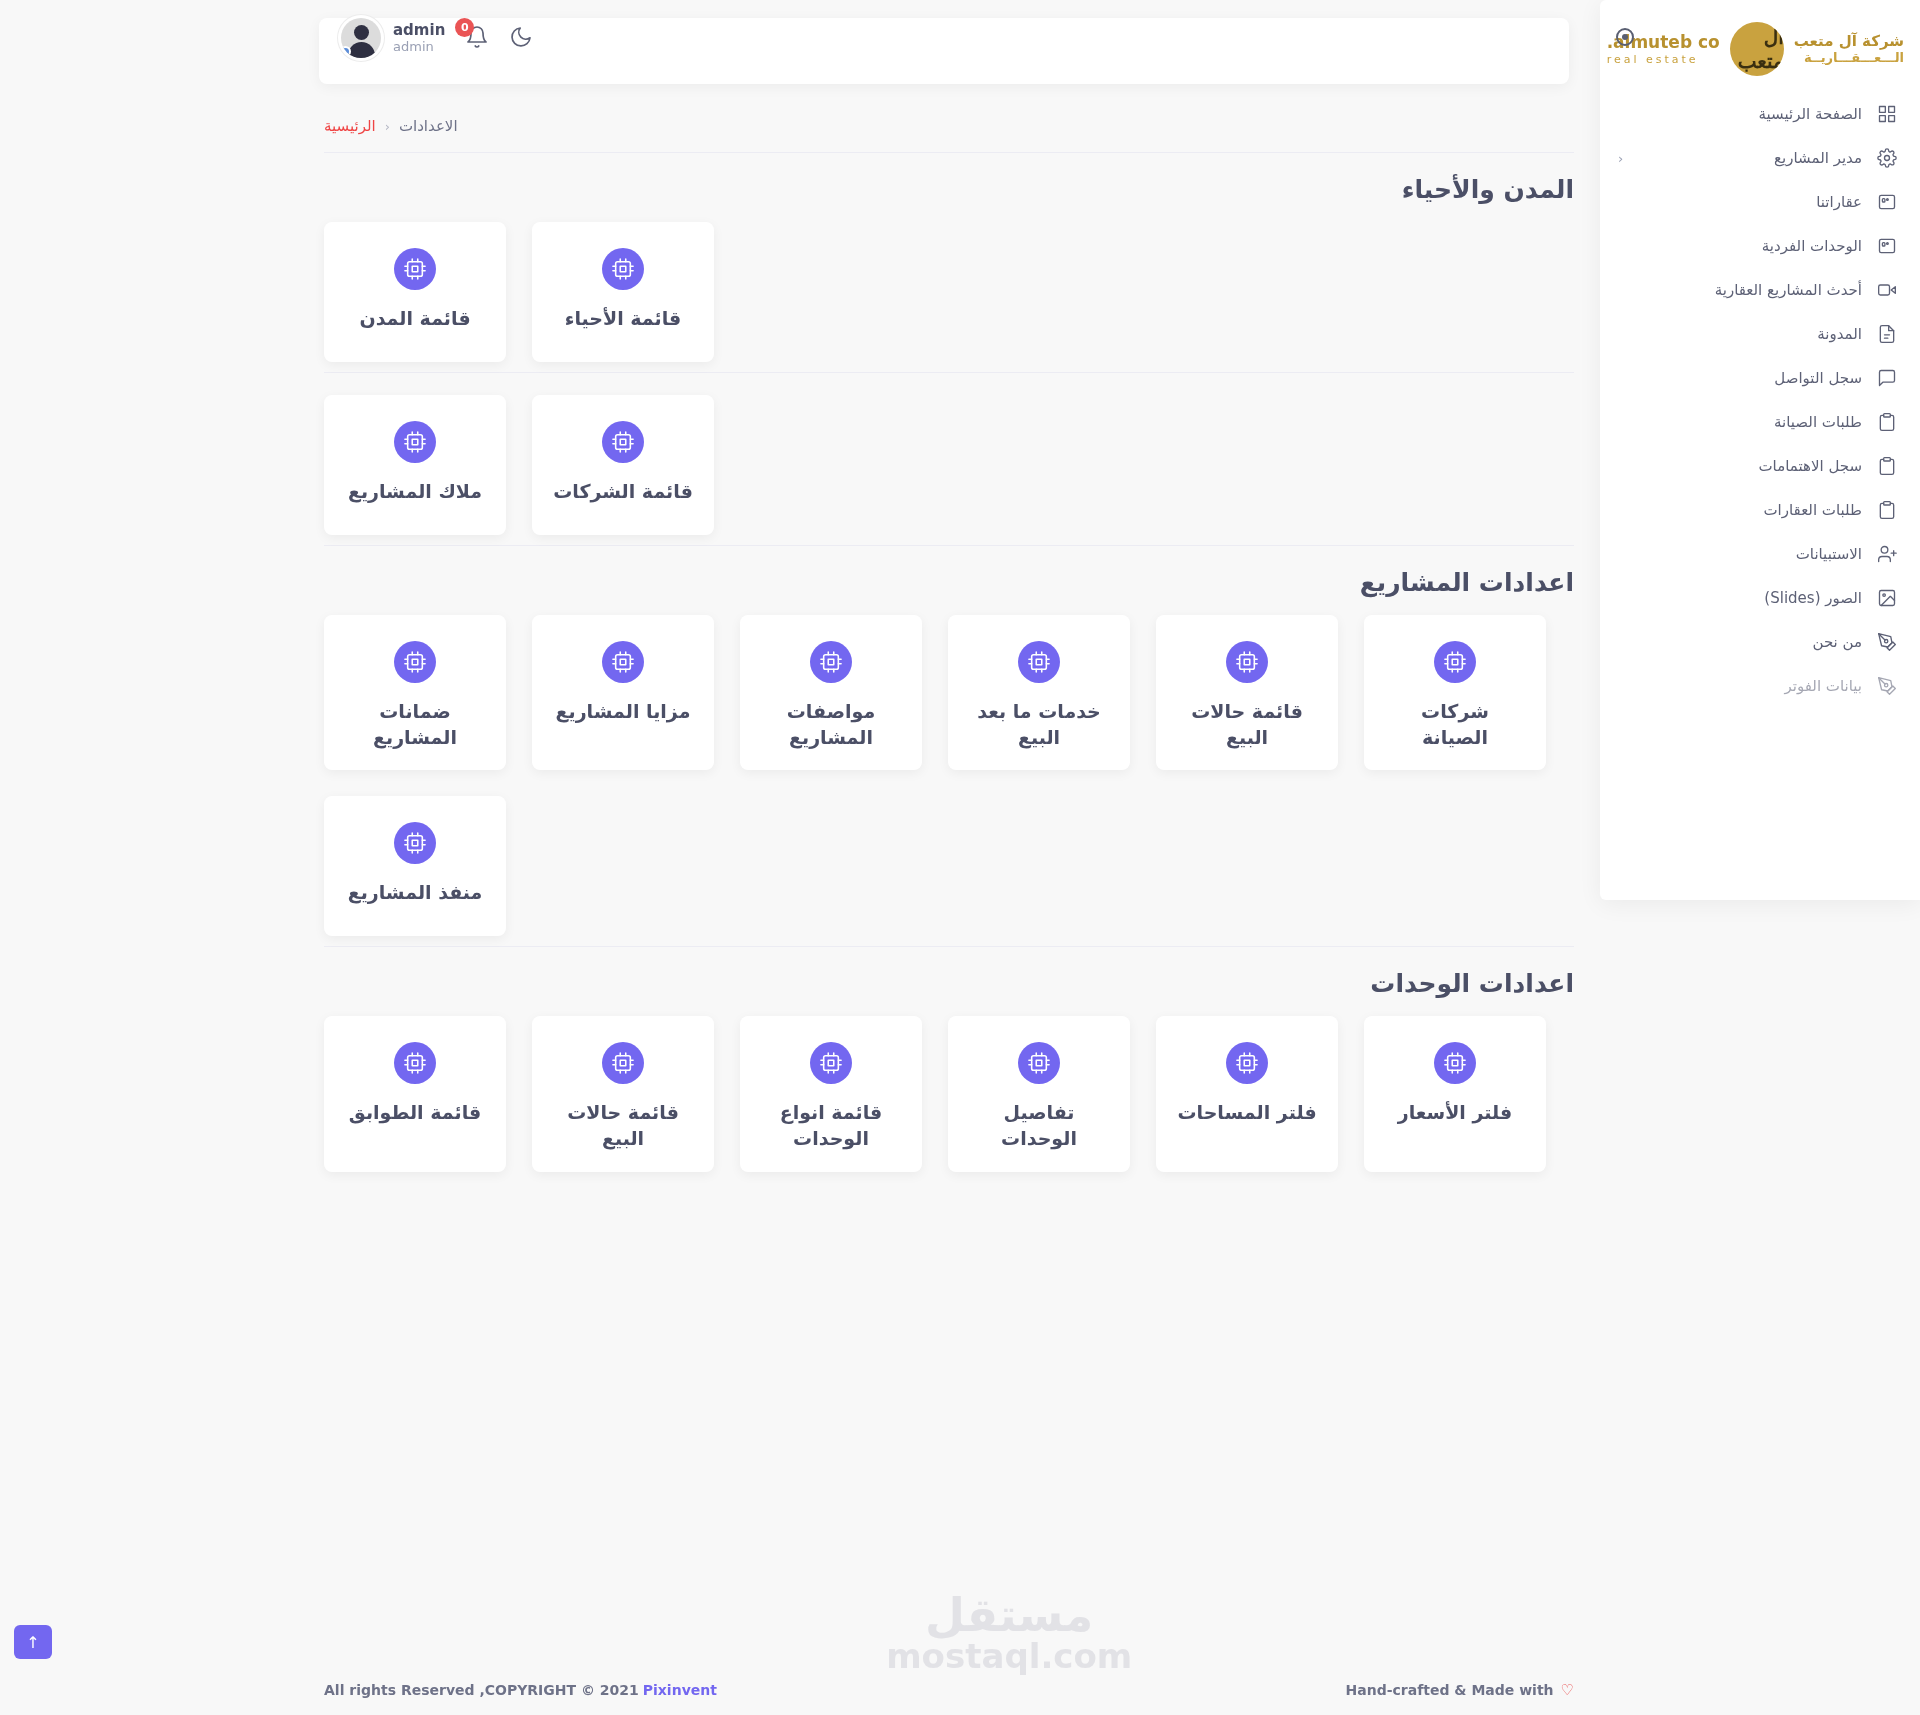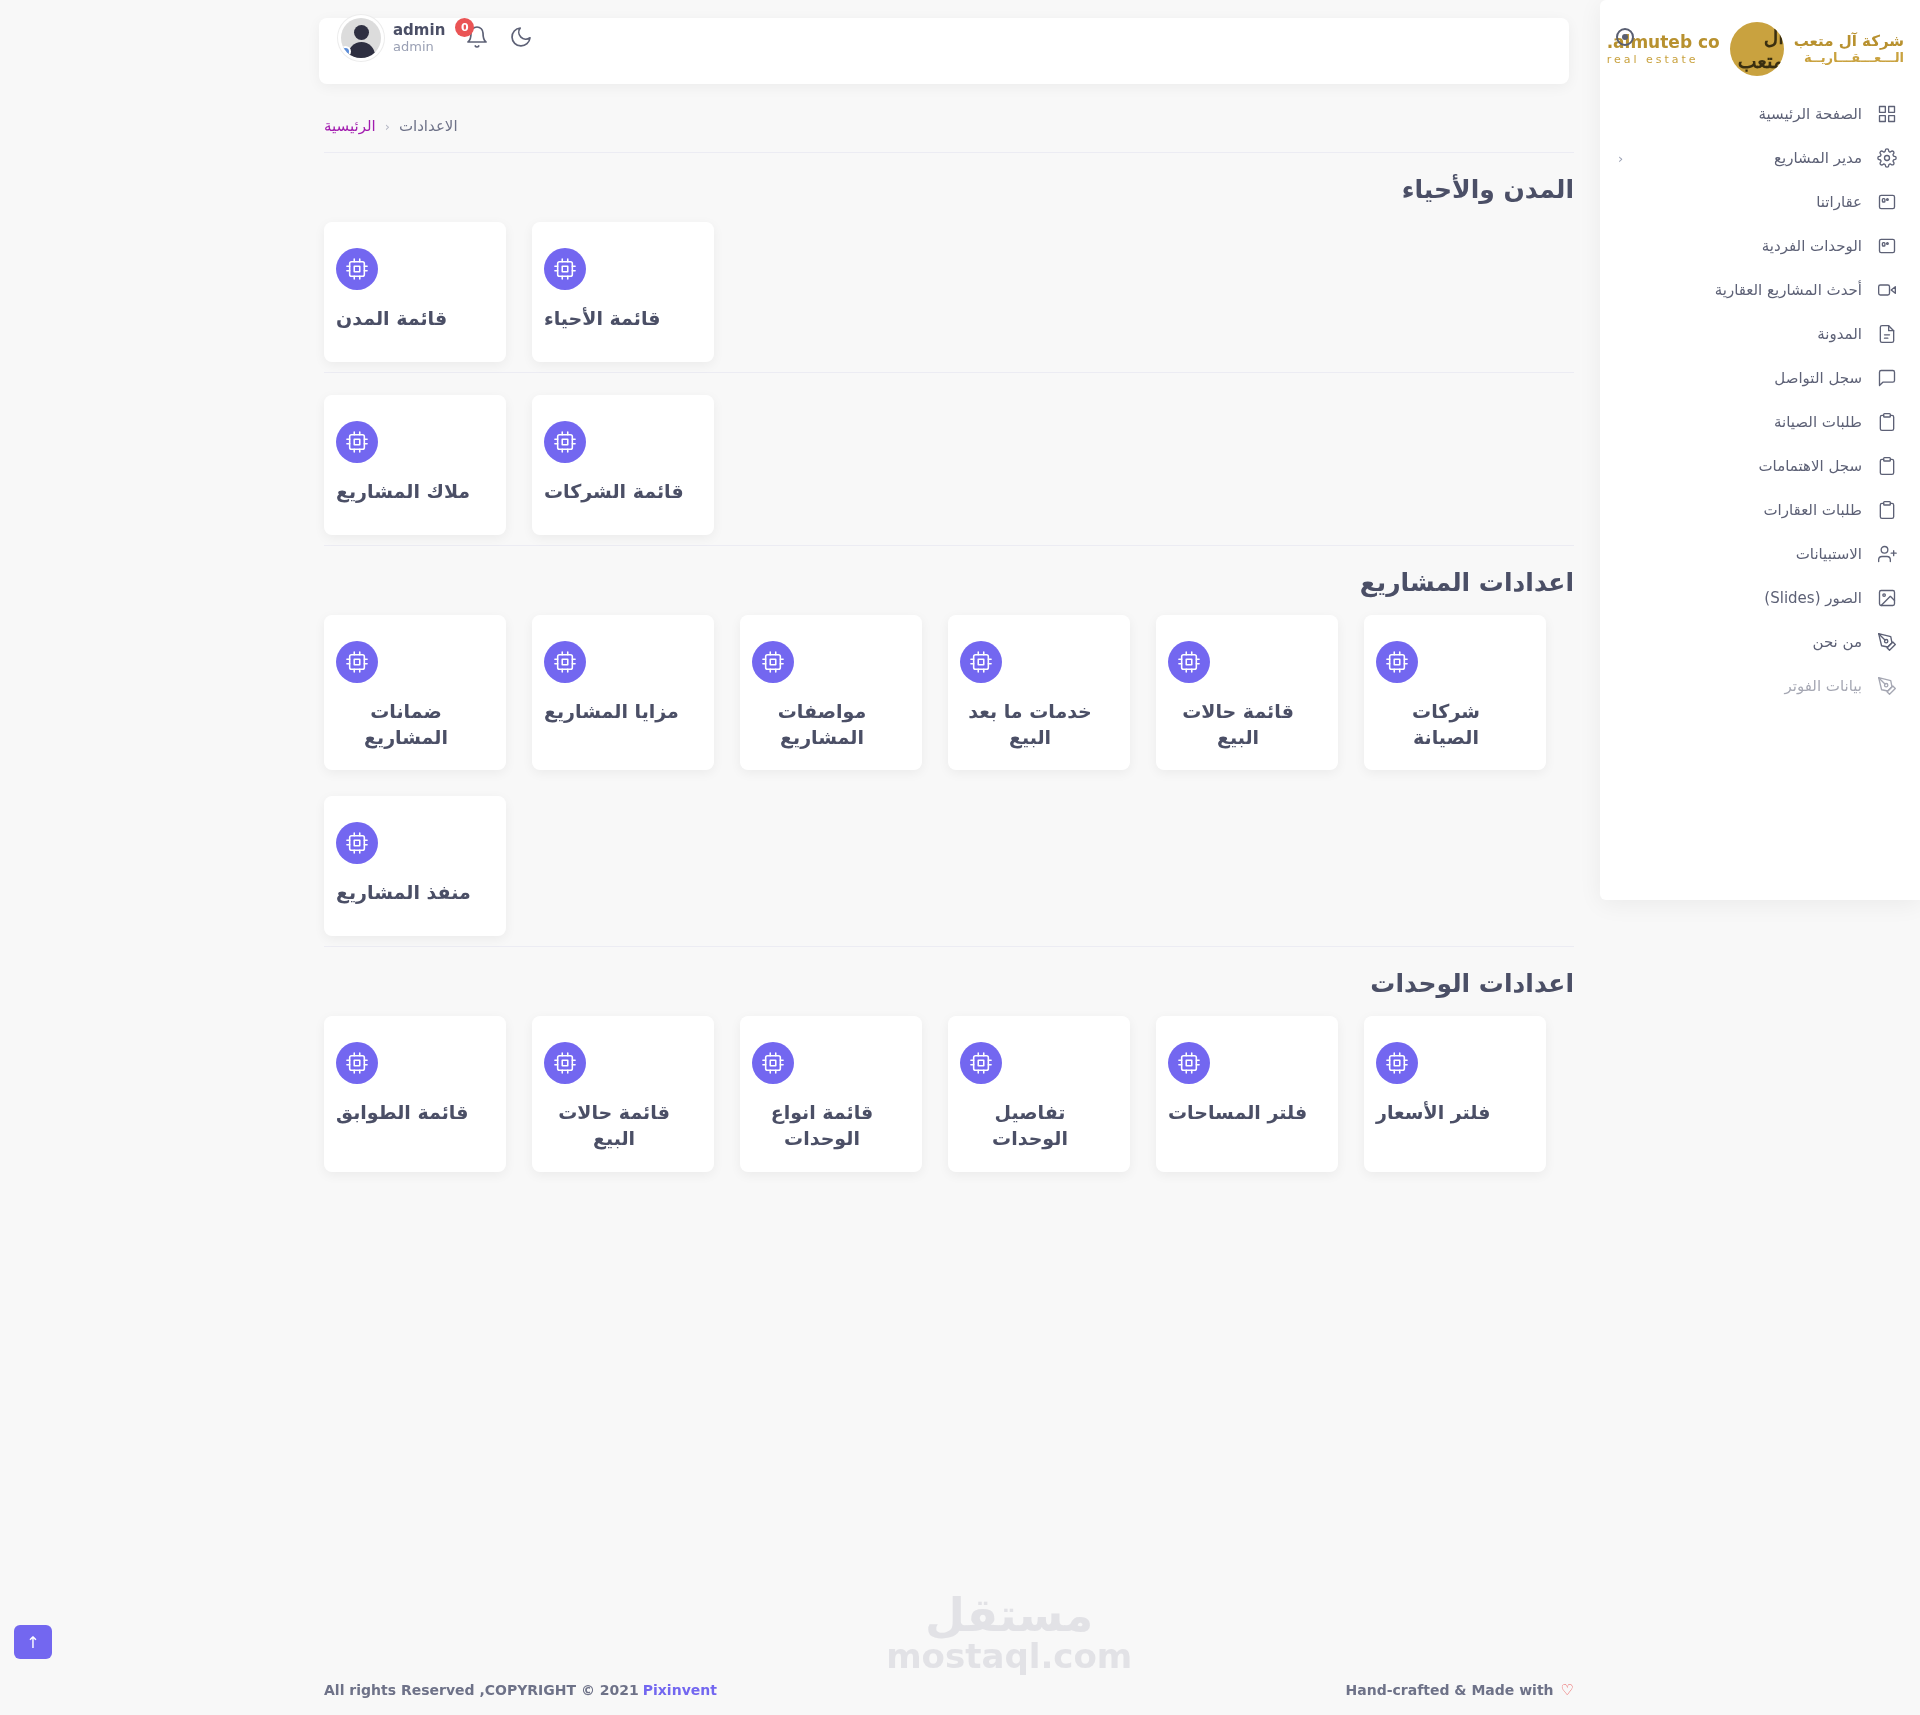--- a/index.html
+++ b/index.html
@@ -94,36 +94,36 @@
   }
   .moon { width: 26px; height: 26px; cursor: pointer; }
   .moon svg { width: 24px; height: 24px; stroke: #5d6176; fill: none; stroke-width: 1.7; stroke-linecap: round; stroke-linejoin: round; }
 
   
   .main { position: absolute; top: 100px; right: 346px; width: 1250px; }
   .breadcrumb {
     display: flex; align-items: center; justify-content: flex-start;
     gap: 9px; height: 52px; font-size: 15px; flex-direction: row-reverse;
   }
-  .breadcrumb .crumb-link { color: #a21caf; cursor: pointer; }
+  .breadcrumb .crumb-link { color: #ef4444; cursor: pointer; }
   .breadcrumb .sep { color: #b4b7c4; font-size: 13px; }
   .breadcrumb .crumb-cur { color: #6e7288; }
 
   .section { border-top: 1px solid #ececf3; padding: 22px 0 10px 0; }
   .section:first-of-type { border-top: 1px solid #ececf3; }
   .sec-title {
     font-size: 25px; color: #4b4f66; font-weight: 700;
     text-align: right; margin-bottom: 18px;
   }
   .cards { display: flex; flex-direction: row-reverse; flex-wrap: wrap; gap: 26px; justify-content: flex-start; }
   .card {
     width: 182px; min-height: 140px;
     background: #fff; border-radius: 8px;
     box-shadow: 0 3px 12px rgba(0,0,0,0.055);
-    display: flex; flex-direction: column; align-items: flex-end; justify-content: flex-start;
+    display: flex; flex-direction: column; align-items: center; justify-content: flex-start;
     padding: 26px 12px 20px 12px; cursor: pointer;
   }
   .card .cico {
     width: 42px; height: 42px; border-radius: 50%;
     background: #7367f0; display: flex; align-items: center; justify-content: center;
     margin-bottom: 16px; flex: none;
   }
   .card .cico svg { width: 22px; height: 22px; stroke: #fff; fill: none; stroke-width: 1.7; stroke-linecap: round; stroke-linejoin: round; }
   .card .clabel {
     font-size: 19px; font-weight: 700; color: #4b4f66;

